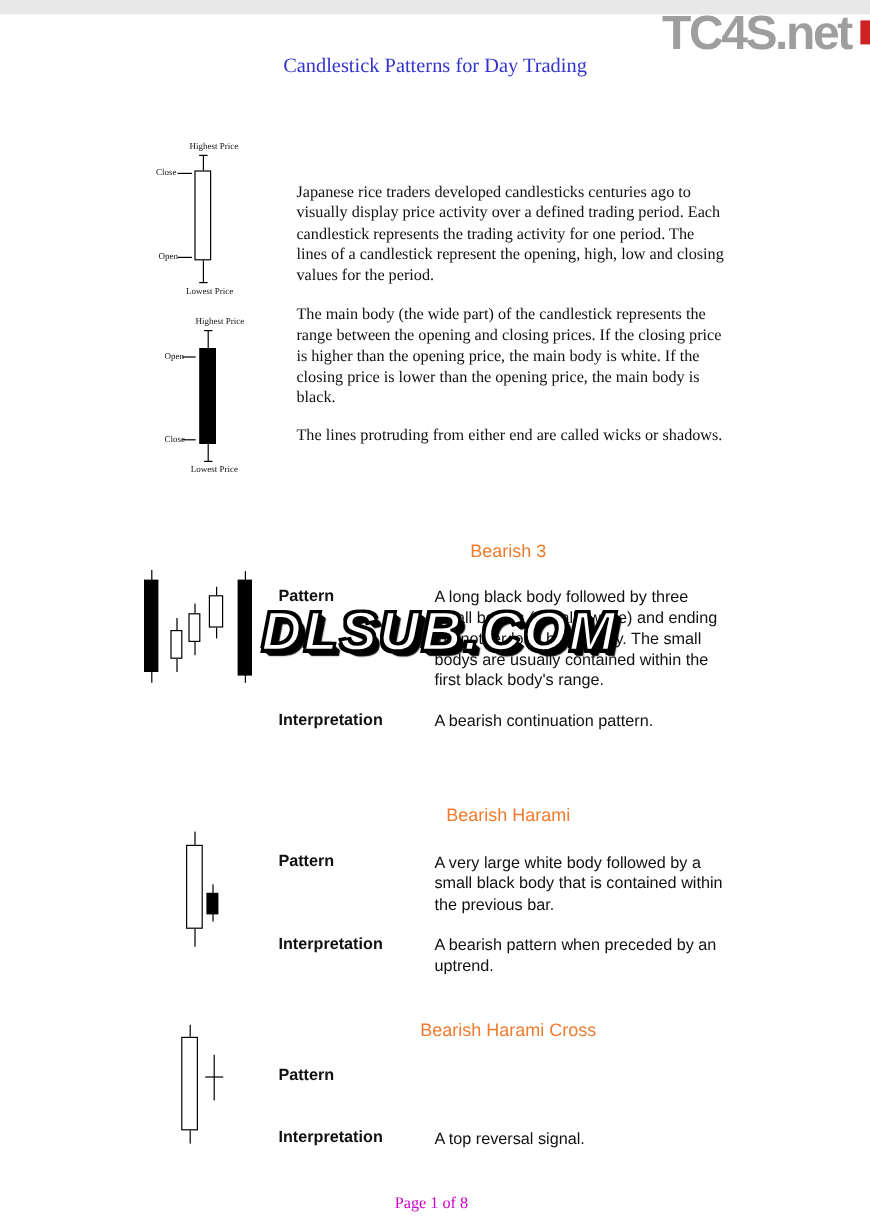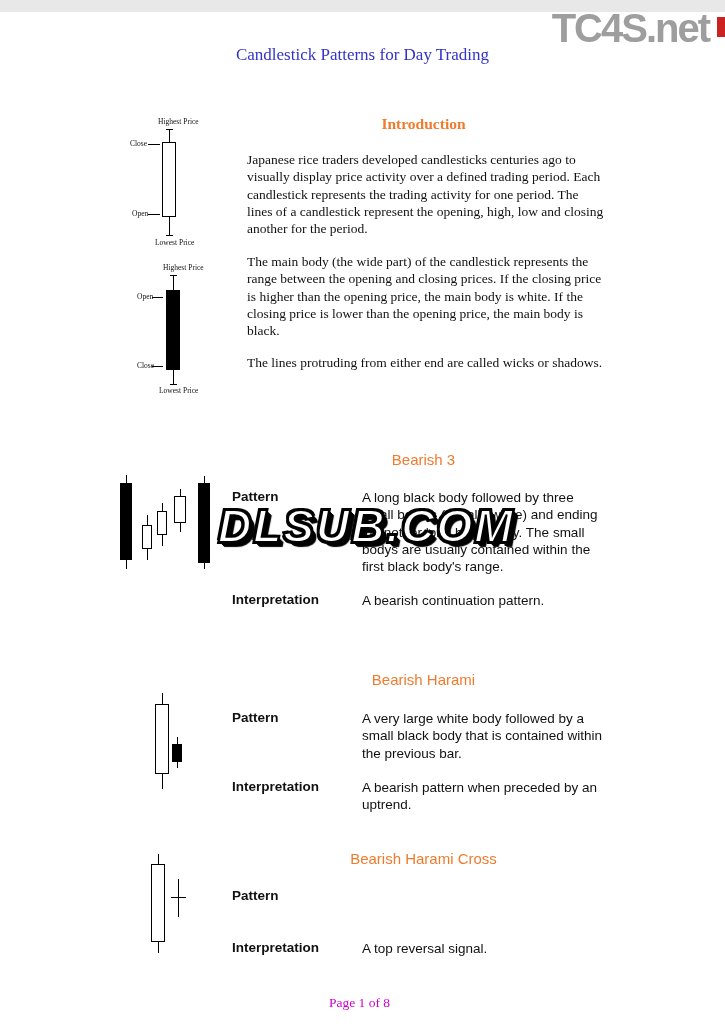--- a/index.html
+++ b/index.html
@@ -84,22 +84,21 @@
 </style>
 </head>
 <body>
 
 <div class="page">
 
   <div class="site-logo">TC4S.net</div>
   <div class="logo-accent"></div>
   <div class="page-title">Candlestick Patterns for Day Trading</div>
 
-  <div class="intro-heading">Introduction</div>
-  <div class="para" style="top:139px">Japanese rice traders developed candlesticks centuries ago to visually display price activity over a defined trading period. Each candlestick represents the trading activity for one period. The lines of a candlestick represent the opening, high, low and closing another for the period.</div>
+  <div class="para" style="top:139px">Japanese rice traders developed candlesticks centuries ago to visually display price activity over a defined trading period. Each candlestick represents the trading activity for one period. The lines of a candlestick represent the opening, high, low and closing values for the period.</div>
   <div class="para" style="top:241px">The main body (the wide part) of the candlestick represents the range between the opening and closing prices. If the closing price is higher than the opening price, the main body is white. If the closing price is lower than the opening price, the main body is black.</div>
   <div class="para" style="top:342px">The lines protruding from either end are called wicks or shadows.</div>
 
   <div class="diagram" style="left:128px;top:106px;width:105px;height:130px;">
     <span class="candle-label" style="left:30px;top:0;">Highest Price</span>
     <div class="cap" style="left:38px;top:11px;"></div>
     <div class="wick" style="left:41px;top:11px;height:107px;"></div>
     <div class="cap" style="left:38px;top:117px;"></div>
     <div class="body-white" style="left:34px;top:24px;width:14px;height:75px;"></div>
     <span class="candle-label" style="left:2px;top:22px;">Close</span>

